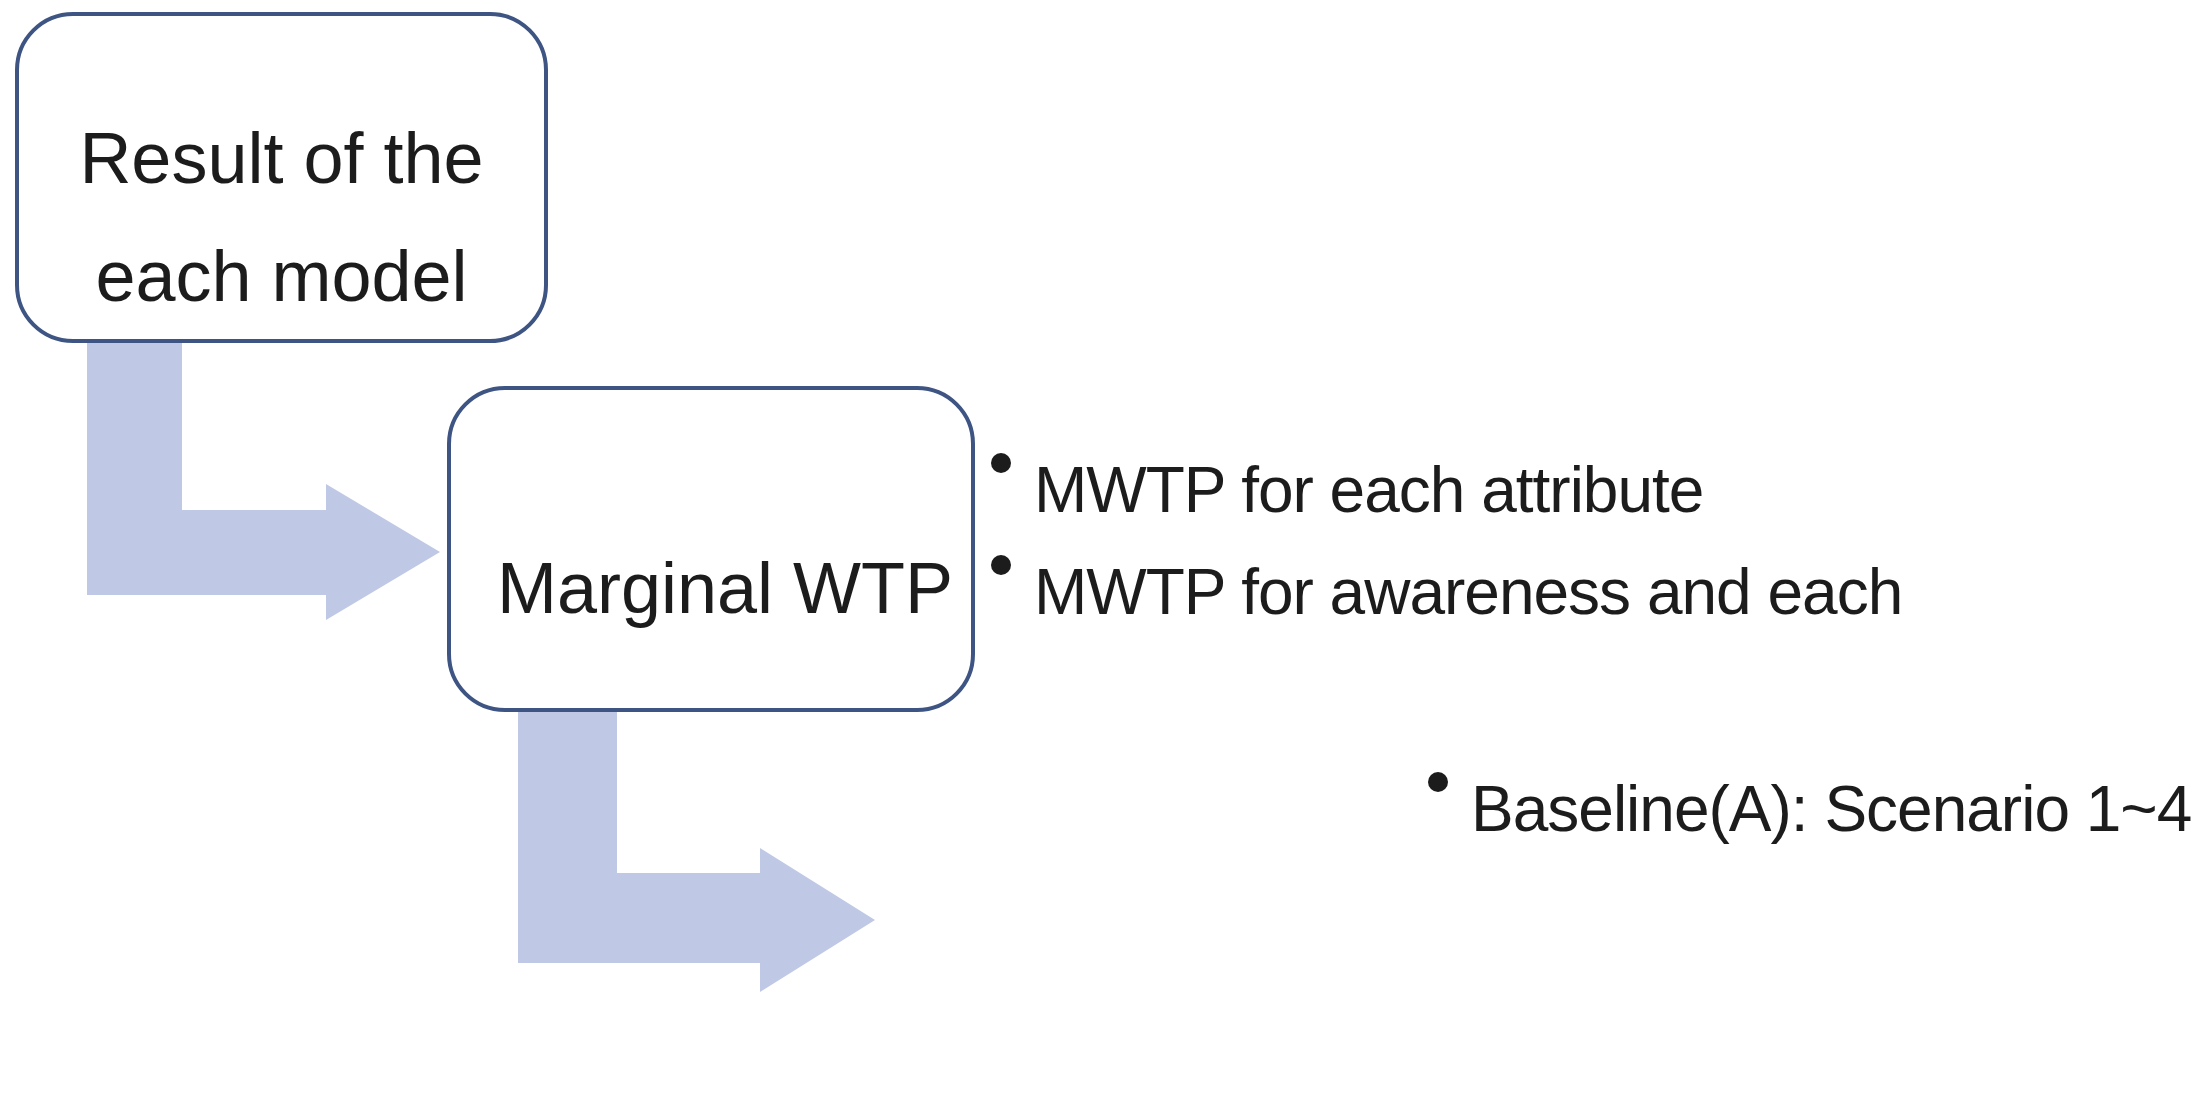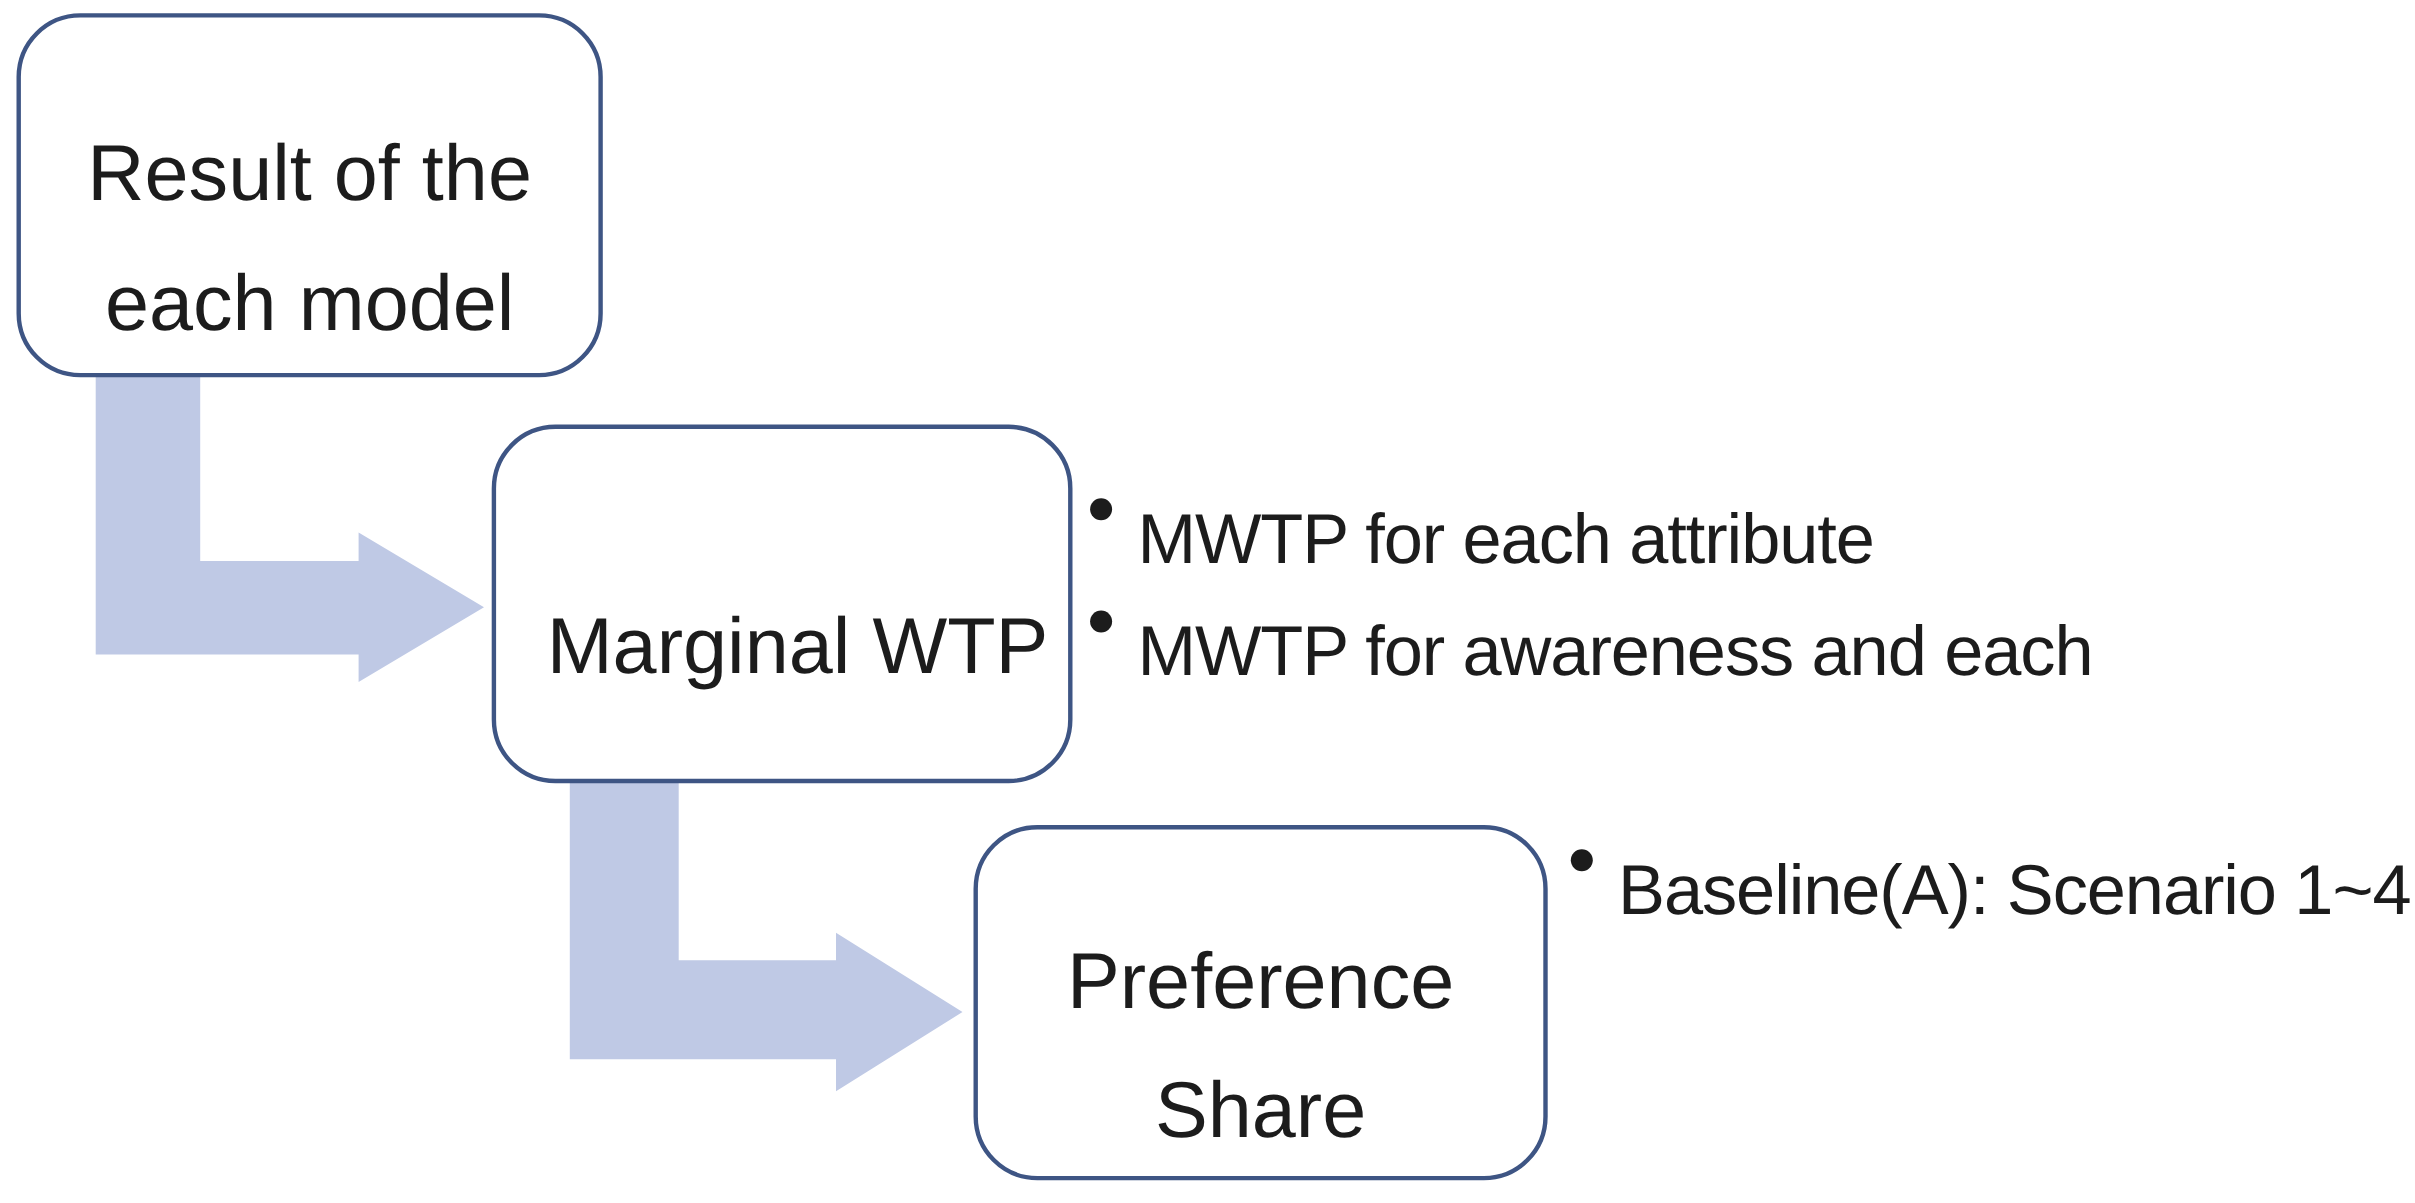--- a/index.html
+++ b/index.html
@@ -74,24 +74,20 @@
 
   <div class="flow-box box-1">
     <span>Result of the</span>
     <span>each model</span>
   </div>
 
   <div class="flow-box box-2">
     <span>Marginal WTP</span>
   </div>
 
-  <div class="flow-box box-3">
-    <span>Preference</span>
-    <span>Share</span>
-  </div>
 
   <div class="bullet-group group-a">
     <div class="bullet-row">
       <span class="bullet-dot"></span>
       <span>MWTP for each attribute</span>
     </div>
     <div class="bullet-row">
       <span class="bullet-dot"></span>
       <span>MWTP for awareness and each</span>
     </div>

